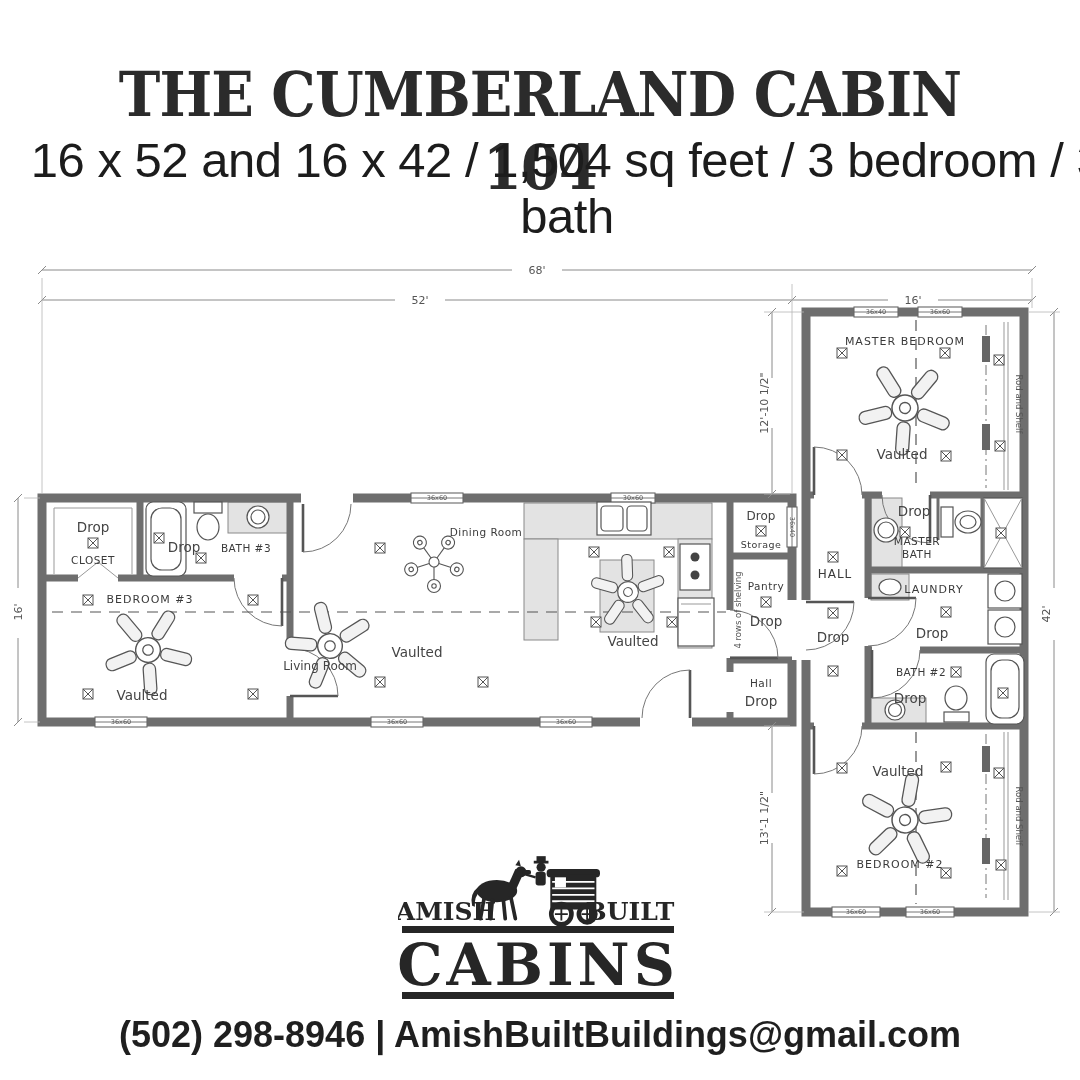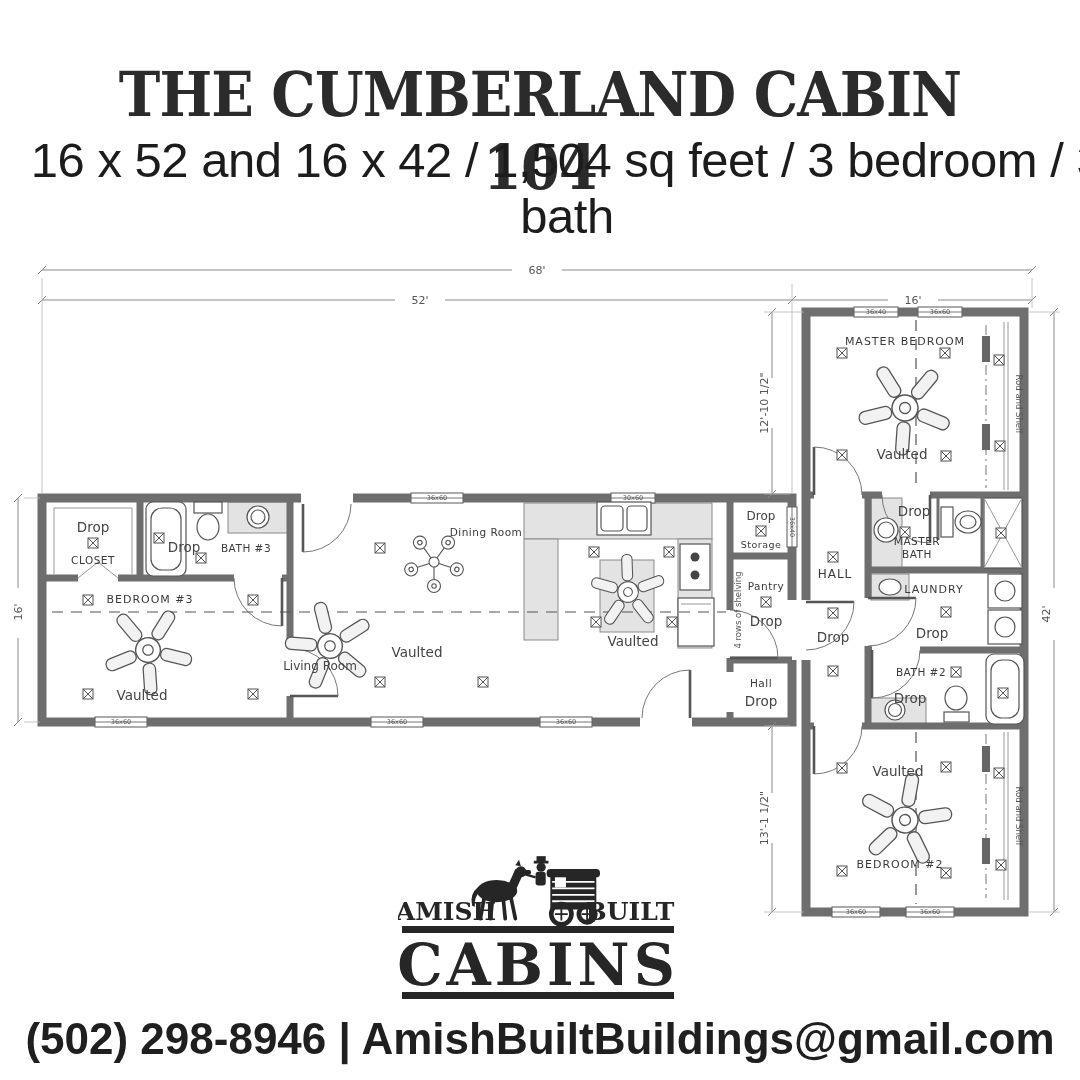--- a/index.html
+++ b/index.html
@@ -4,21 +4,21 @@
 <style>
   html,body{margin:0;padding:0;background:#fff;}
   body{width:1080px;height:1080px;position:relative;font-family:"Liberation Sans",sans-serif;overflow:hidden;}
   .abs{position:absolute;}
   
   #title{top:58px;left:0;width:1080px;text-align:center;font-family:"DejaVu Serif",serif;
          font-weight:bold;font-size:62px;color:#2b2b2b;transform:scaleX(.9);letter-spacing:-1px;}
   #subtitle{top:132px;left:0;width:1080px;text-align:center;font-family:"Liberation Sans",sans-serif;
          font-size:49px;color:#1c1c1c;letter-spacing:-.5px;padding-left:27px;}
   
-  #contact{top:1014px;left:0;width:1080px;text-align:center;font-weight:bold;font-size:44px;color:#1f1f1f;}
+  #contact{top:1014px;left:0;width:1080px;text-align:center;font-weight:bold;font-size:36px;color:#1f1f1f;}
   
   text{font-family:"DejaVu Sans",sans-serif;fill:#3a3a3a;}
   .rmA{font-size:11px;letter-spacing:1px;text-anchor:middle;}
   .rmB{font-size:10.5px;letter-spacing:.5px;text-anchor:middle;}
   .drp{font-size:13.5px;text-anchor:middle;fill:#444;}
   .vlt{font-size:13.5px;text-anchor:middle;fill:#444;}
   .rot{font-size:8.5px;text-anchor:middle;fill:#555;}
   .dimT{font-size:11px;fill:#555;text-anchor:middle;}
   .winT{font-size:6.5px;fill:#555;text-anchor:middle;}
   .wall{stroke:#6e6e6e;fill:none;}

